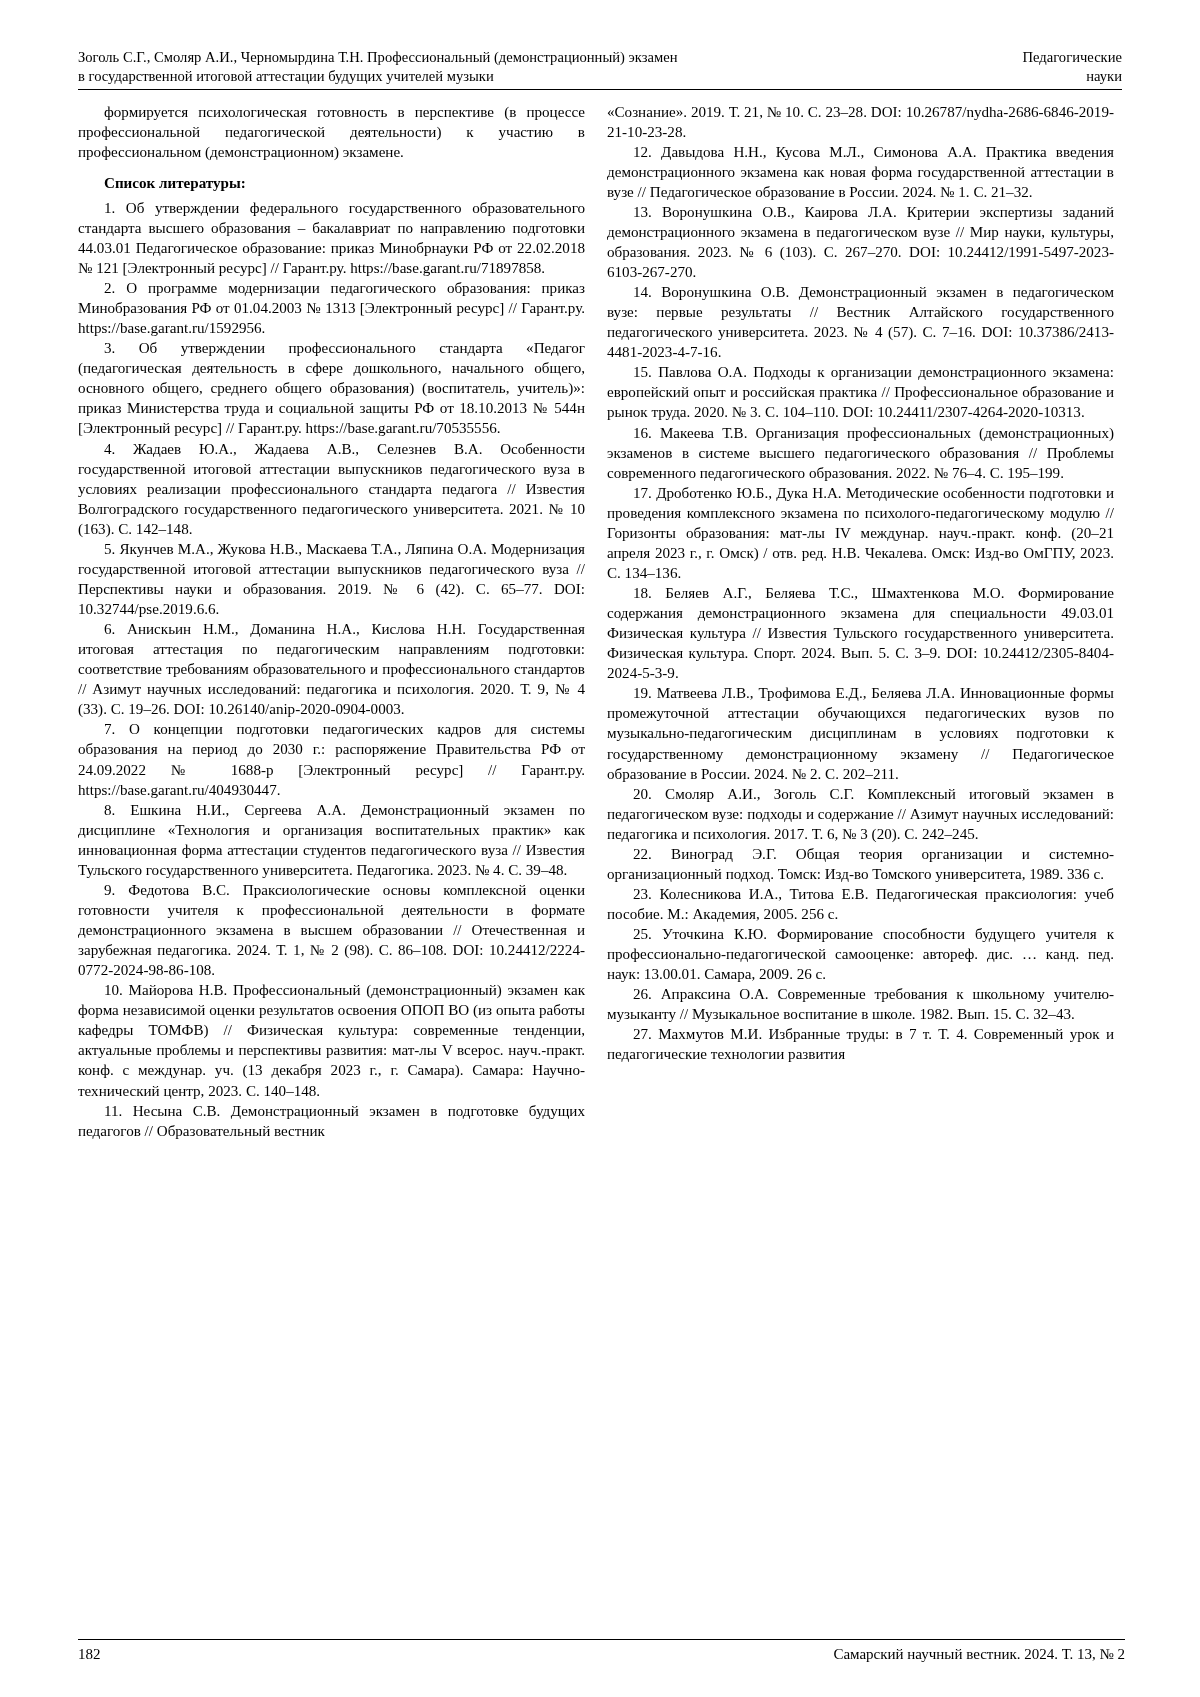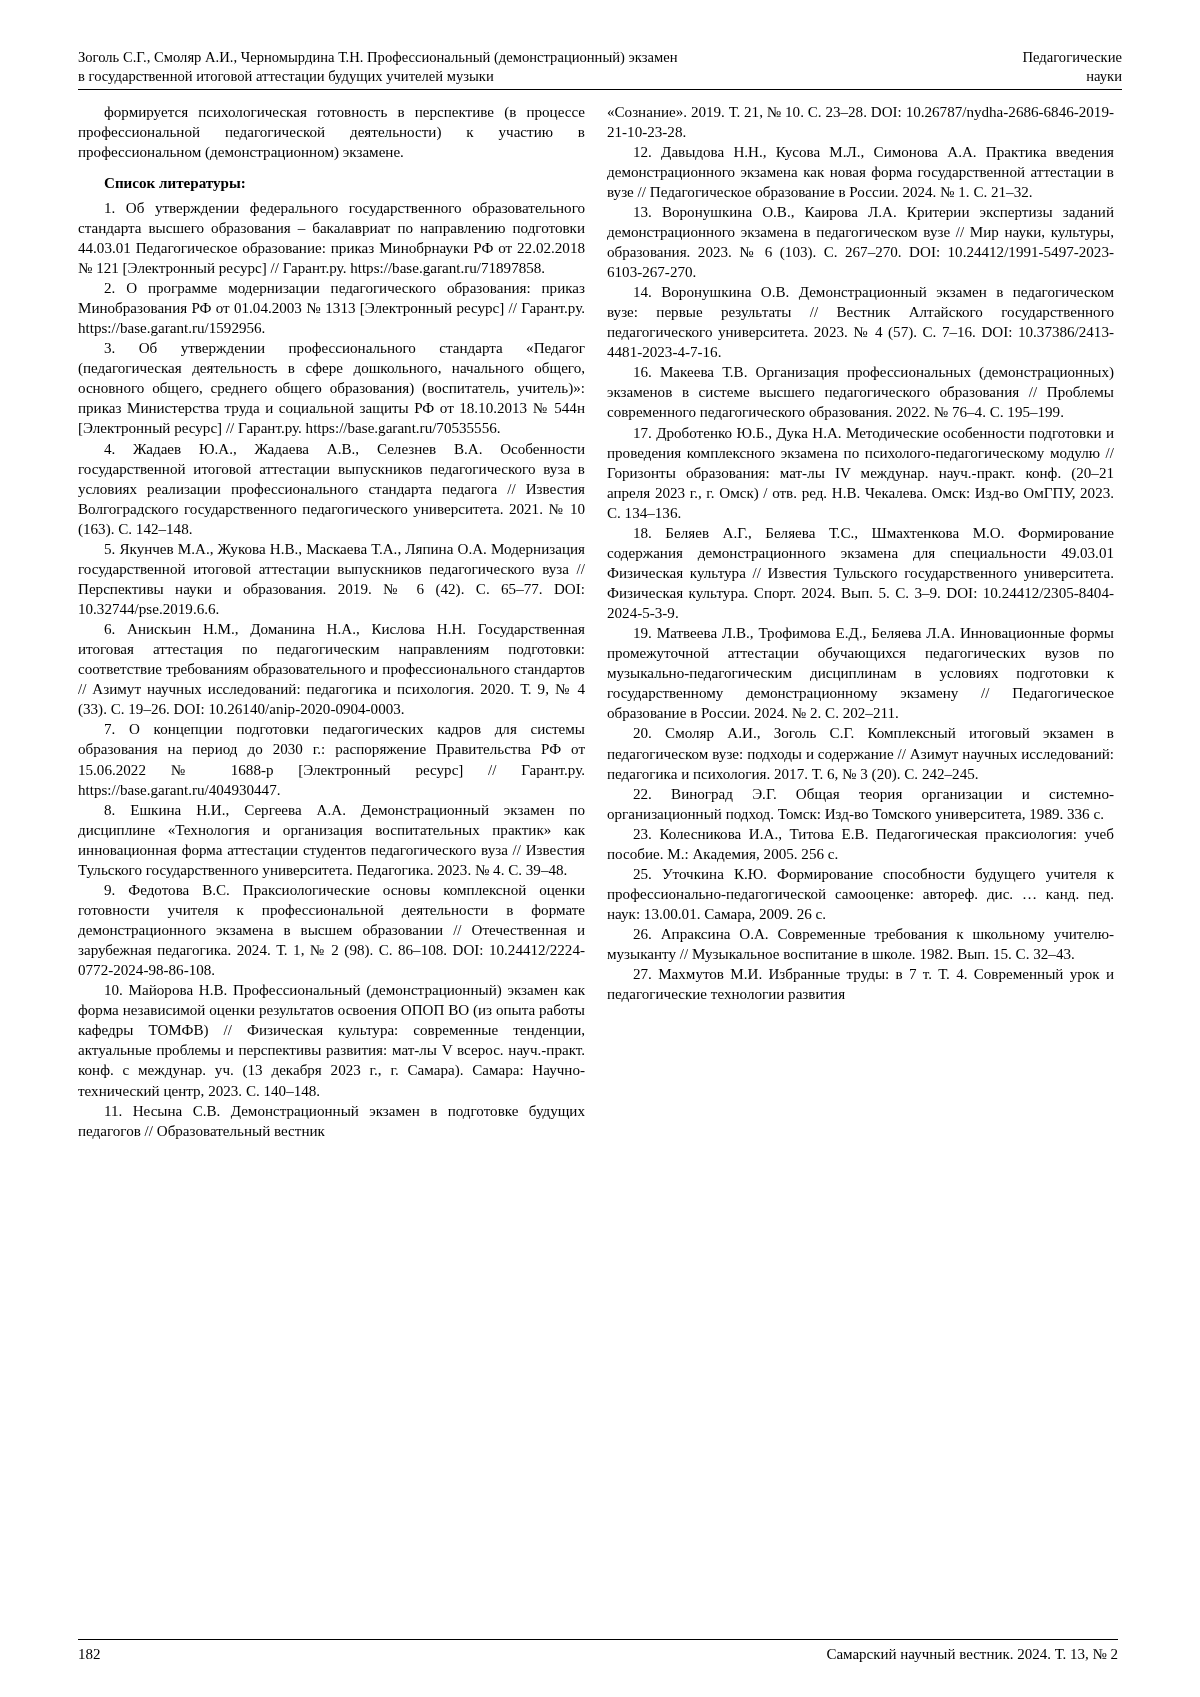--- a/index.html
+++ b/index.html
@@ -66,21 +66,21 @@
   .section-head {
     margin: 11px 0 5px 0 !important;
     text-indent: 26px;
     font-weight: bold;
     text-align: left;
   }
   
   .footer {
     position: absolute;
     left: 78px;
-    right: 82px;
+    right: 75px;
     bottom: 34px;
     display: flex;
     justify-content: space-between;
     align-items: flex-end;
     font-size: 15px;
     border-top: 1.1px solid #000;
     padding-top: 6px;
   }
   .footer .page-num { text-align: left; }
   .footer .journal-line { text-align: right; }
@@ -105,32 +105,33 @@
 
     <div class="col">
       <p>формируется психологическая готовность в перспективе (в процессе профессиональной педагогической деятельности) к участию в профессиональном (демонстрационном) экзамене.</p>
       <p class="section-head">Список литературы:</p>
       <p>1. Об утверждении федерального государственного образовательного стандарта высшего образования – бакалавриат по направлению подготовки 44.03.01 Педагогическое образование: приказ Минобрнауки РФ от 22.02.2018 № 121 [Электронный ресурс] // Гарант.ру. https://base.garant.ru/71897858.</p>
       <p>2. О программе модернизации педагогического образования: приказ Минобразования РФ от 01.04.2003 № 1313 [Электронный ресурс] // Гарант.ру. https://base.garant.ru/1592956.</p>
       <p>3. Об утверждении профессионального стандарта «Педагог (педагогическая деятельность в сфере дошкольного, начального общего, основного общего, среднего общего образования) (воспитатель, учитель)»: приказ Министерства труда и социальной защиты РФ от 18.10.2013 № 544н [Электронный ресурс] // Гарант.ру. https://base.garant.ru/70535556.</p>
       <p>4. Жадаев Ю.А., Жадаева А.В., Селезнев В.А. Особенности государственной итоговой аттестации выпускников педагогического вуза в условиях реализации профессионального стандарта педагога // Известия Волгоградского государственного педагогического университета. 2021. № 10 (163). С. 142–148.</p>
       <p>5. Якунчев М.А., Жукова Н.В., Маскаева Т.А., Ляпина О.А. Модернизация государственной итоговой аттестации выпускников педагогического вуза // Перспективы науки и образования. 2019. № 6 (42). С. 65–77. DOI: 10.32744/pse.2019.6.6.</p>
       <p>6. Анискьин Н.М., Доманина Н.А., Кислова Н.Н. Государственная итоговая аттестация по педагогическим направлениям подготовки: соответствие требованиям образовательного и профессионального стандартов // Азимут научных исследований: педагогика и психология. 2020. Т. 9, № 4 (33). С. 19–26. DOI: 10.26140/anip-2020-0904-0003.</p>
-      <p>7. О концепции подготовки педагогических кадров для системы образования на период до 2030 г.: распоряжение Правительства РФ от 15.06.2022 № 1688-р [Электронный ресурс] // Гарант.ру. https://base.garant.ru/404930447.</p>
+      <p>7. О концепции подготовки педагогических кадров для системы образования на период до 2030 г.: распоряжение Правительства РФ от 24.09.2022 № 1688-р [Электронный ресурс] // Гарант.ру. https://base.garant.ru/404930447.</p>
       <p>8. Ешкина Н.И., Сергеева А.А. Демонстрационный экзамен по дисциплине «Технология и организация воспитательных практик» как инновационная форма аттестации студентов педагогического вуза // Известия Тульского государственного университета. Педагогика. 2023. № 4. С. 39–48.</p>
       <p>9. Федотова В.С. Праксиологические основы комплексной оценки готовности учителя к профессиональной деятельности в формате демонстрационного экзамена в высшем образовании // Отечественная и зарубежная педагогика. 2024. Т. 1, № 2 (98). С. 86–108. DOI: 10.24412/2224-0772-2024-98-86-108.</p>
       <p>10. Майорова Н.В. Профессиональный (демонстрационный) экзамен как форма независимой оценки результатов освоения ОПОП ВО (из опыта работы кафедры ТОМФВ) // Физическая культура: современные тенденции, актуальные проблемы и перспективы развития: мат-лы V всерос. науч.-практ. конф. с междунар. уч. (13 декабря 2023 г., г. Самара). Самара: Научно-технический центр, 2023. С. 140–148.</p>
       <p>11. Несына С.В. Демонстрационный экзамен в подготовке будущих педагогов // Образовательный вестник</p>
     </div>
 
     <div class="col">
       <p class="noindent">«Сознание». 2019. Т. 21, № 10. С. 23–28. DOI: 10.26787/nydha-2686-6846-2019-21-10-23-28.</p>
       <p>12. Давыдова Н.Н., Кусова М.Л., Симонова А.А. Практика введения демонстрационного экзамена как новая форма государственной аттестации в вузе // Педагогическое образование в России. 2024. № 1. С. 21–32.</p>
       <p>13. Воронушкина О.В., Каирова Л.А. Критерии экспертизы заданий демонстрационного экзамена в педагогическом вузе // Мир науки, культуры, образования. 2023. № 6 (103). С. 267–270. DOI: 10.24412/1991-5497-2023-6103-267-270.</p>
       <p>14. Воронушкина О.В. Демонстрационный экзамен в педагогическом вузе: первые результаты // Вестник Алтайского государственного педагогического университета. 2023. № 4 (57). С. 7–16. DOI: 10.37386/2413-4481-2023-4-7-16.</p>
+      <p>15. Павлова О.А. Подходы к организации демонстрационного экзамена: европейский опыт и российская практика // Профессиональное образование и рынок труда. 2020. № 3. С. 104–110. DOI: 10.24411/2307-4264-2020-10313.</p>
       <p>16. Макеева Т.В. Организация профессиональных (демонстрационных) экзаменов в системе высшего педагогического образования // Проблемы современного педагогического образования. 2022. № 76–4. С. 195–199.</p>
       <p>17. Дроботенко Ю.Б., Дука Н.А. Методические особенности подготовки и проведения комплексного экзамена по психолого-педагогическому модулю // Горизонты образования: мат-лы IV междунар. науч.-практ. конф. (20–21 апреля 2023 г., г. Омск) / отв. ред. Н.В. Чекалева. Омск: Изд-во ОмГПУ, 2023. С. 134–136.</p>
       <p>18. Беляев А.Г., Беляева Т.С., Шмахтенкова М.О. Формирование содержания демонстрационного экзамена для специальности 49.03.01 Физическая культура // Известия Тульского государственного университета. Физическая культура. Спорт. 2024. Вып. 5. С. 3–9. DOI: 10.24412/2305-8404-2024-5-3-9.</p>
       <p>19. Матвеева Л.В., Трофимова Е.Д., Беляева Л.А. Инновационные формы промежуточной аттестации обучающихся педагогических вузов по музыкально-педагогическим дисциплинам в условиях подготовки к государственному демонстрационному экзамену // Педагогическое образование в России. 2024. № 2. С. 202–211.</p>
       <p>20. Смоляр А.И., Зоголь С.Г. Комплексный итоговый экзамен в педагогическом вузе: подходы и содержание // Азимут научных исследований: педагогика и психология. 2017. Т. 6, № 3 (20). С. 242–245.</p>
       <p>22. Виноград Э.Г. Общая теория организации и системно-организационный подход. Томск: Изд-во Томского университета, 1989. 336 с.</p>
       <p>23. Колесникова И.А., Титова Е.В. Педагогическая праксиология: учеб пособие. М.: Академия, 2005. 256 с.</p>
       <p>25. Уточкина К.Ю. Формирование способности будущего учителя к профессионально-педагогической самооценке: автореф. дис. … канд. пед. наук: 13.00.01. Самара, 2009. 26 с.</p>
       <p>26. Апраксина О.А. Современные требования к школьному учителю-музыканту // Музыкальное воспитание в школе. 1982. Вып. 15. С. 32–43.</p>
       <p>27. Махмутов М.И. Избранные труды: в 7 т. Т. 4. Современный урок и педагогические технологии развития</p>

